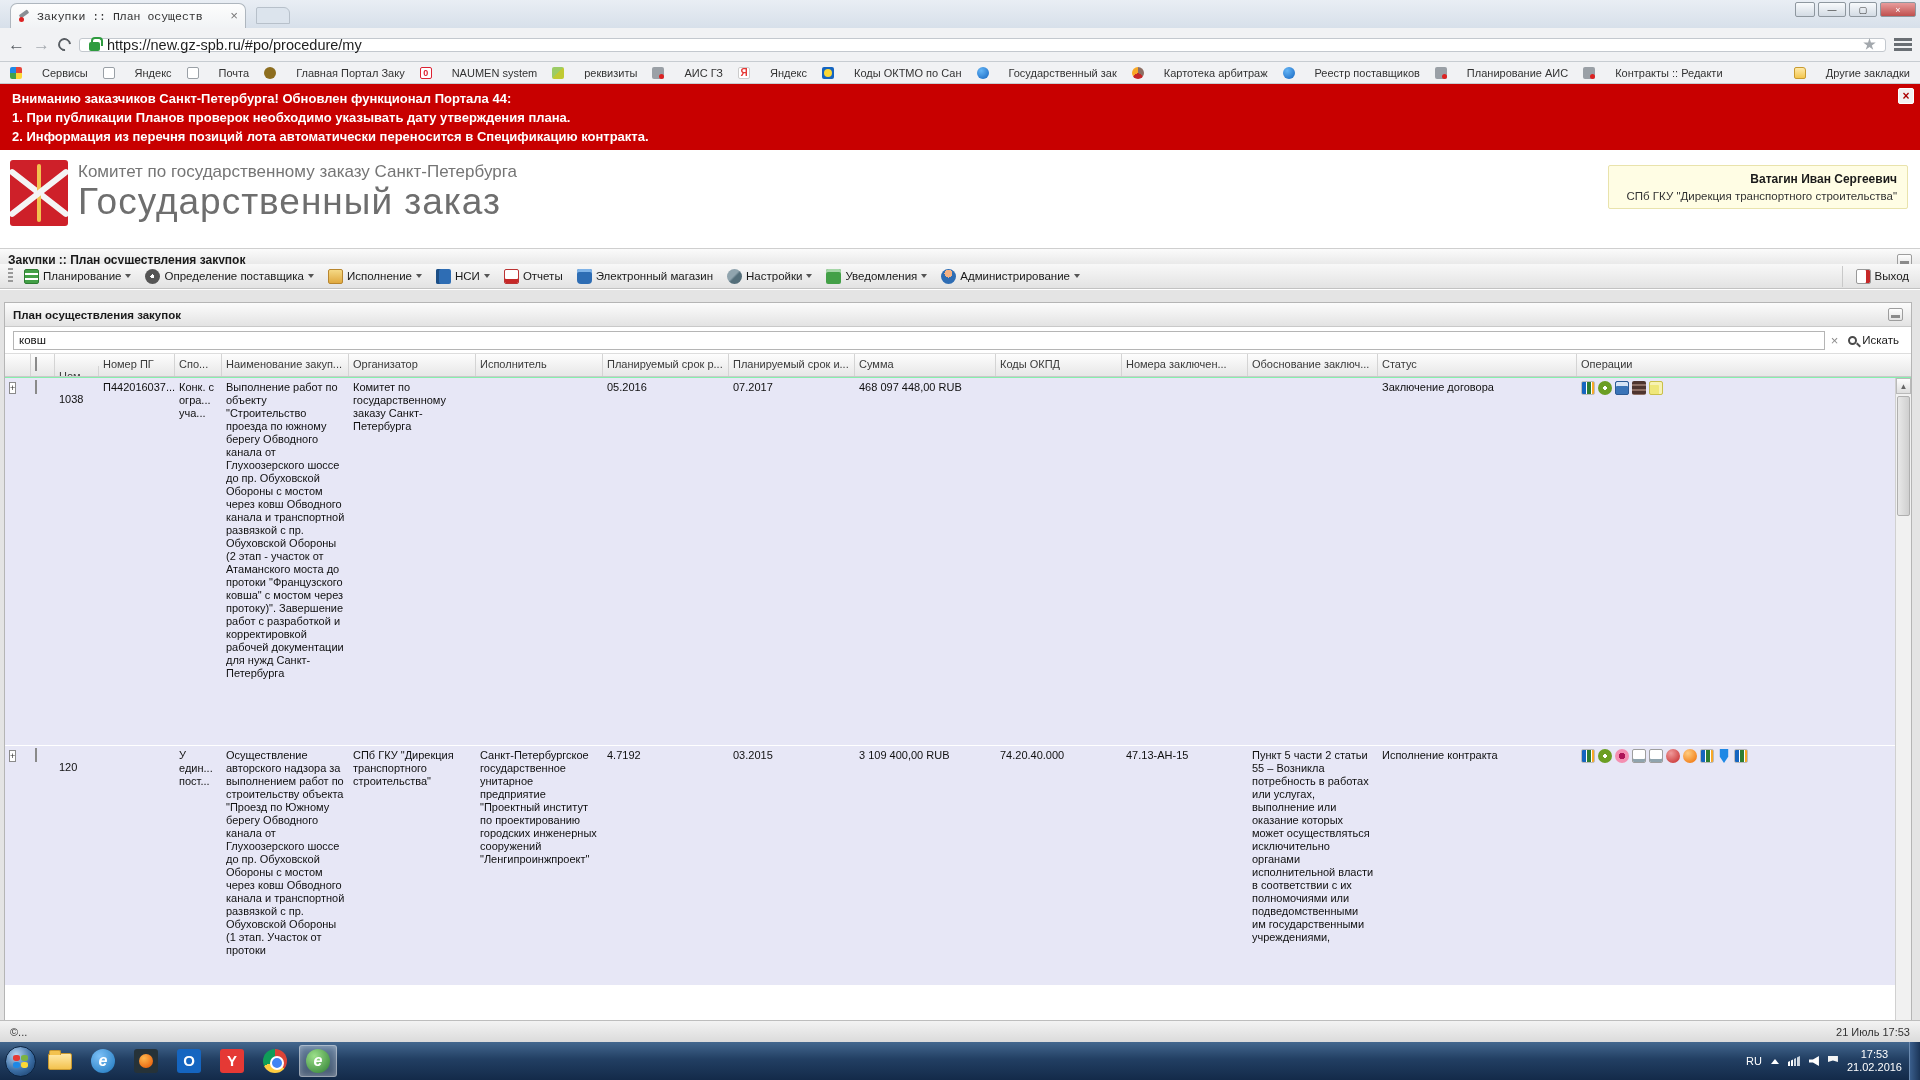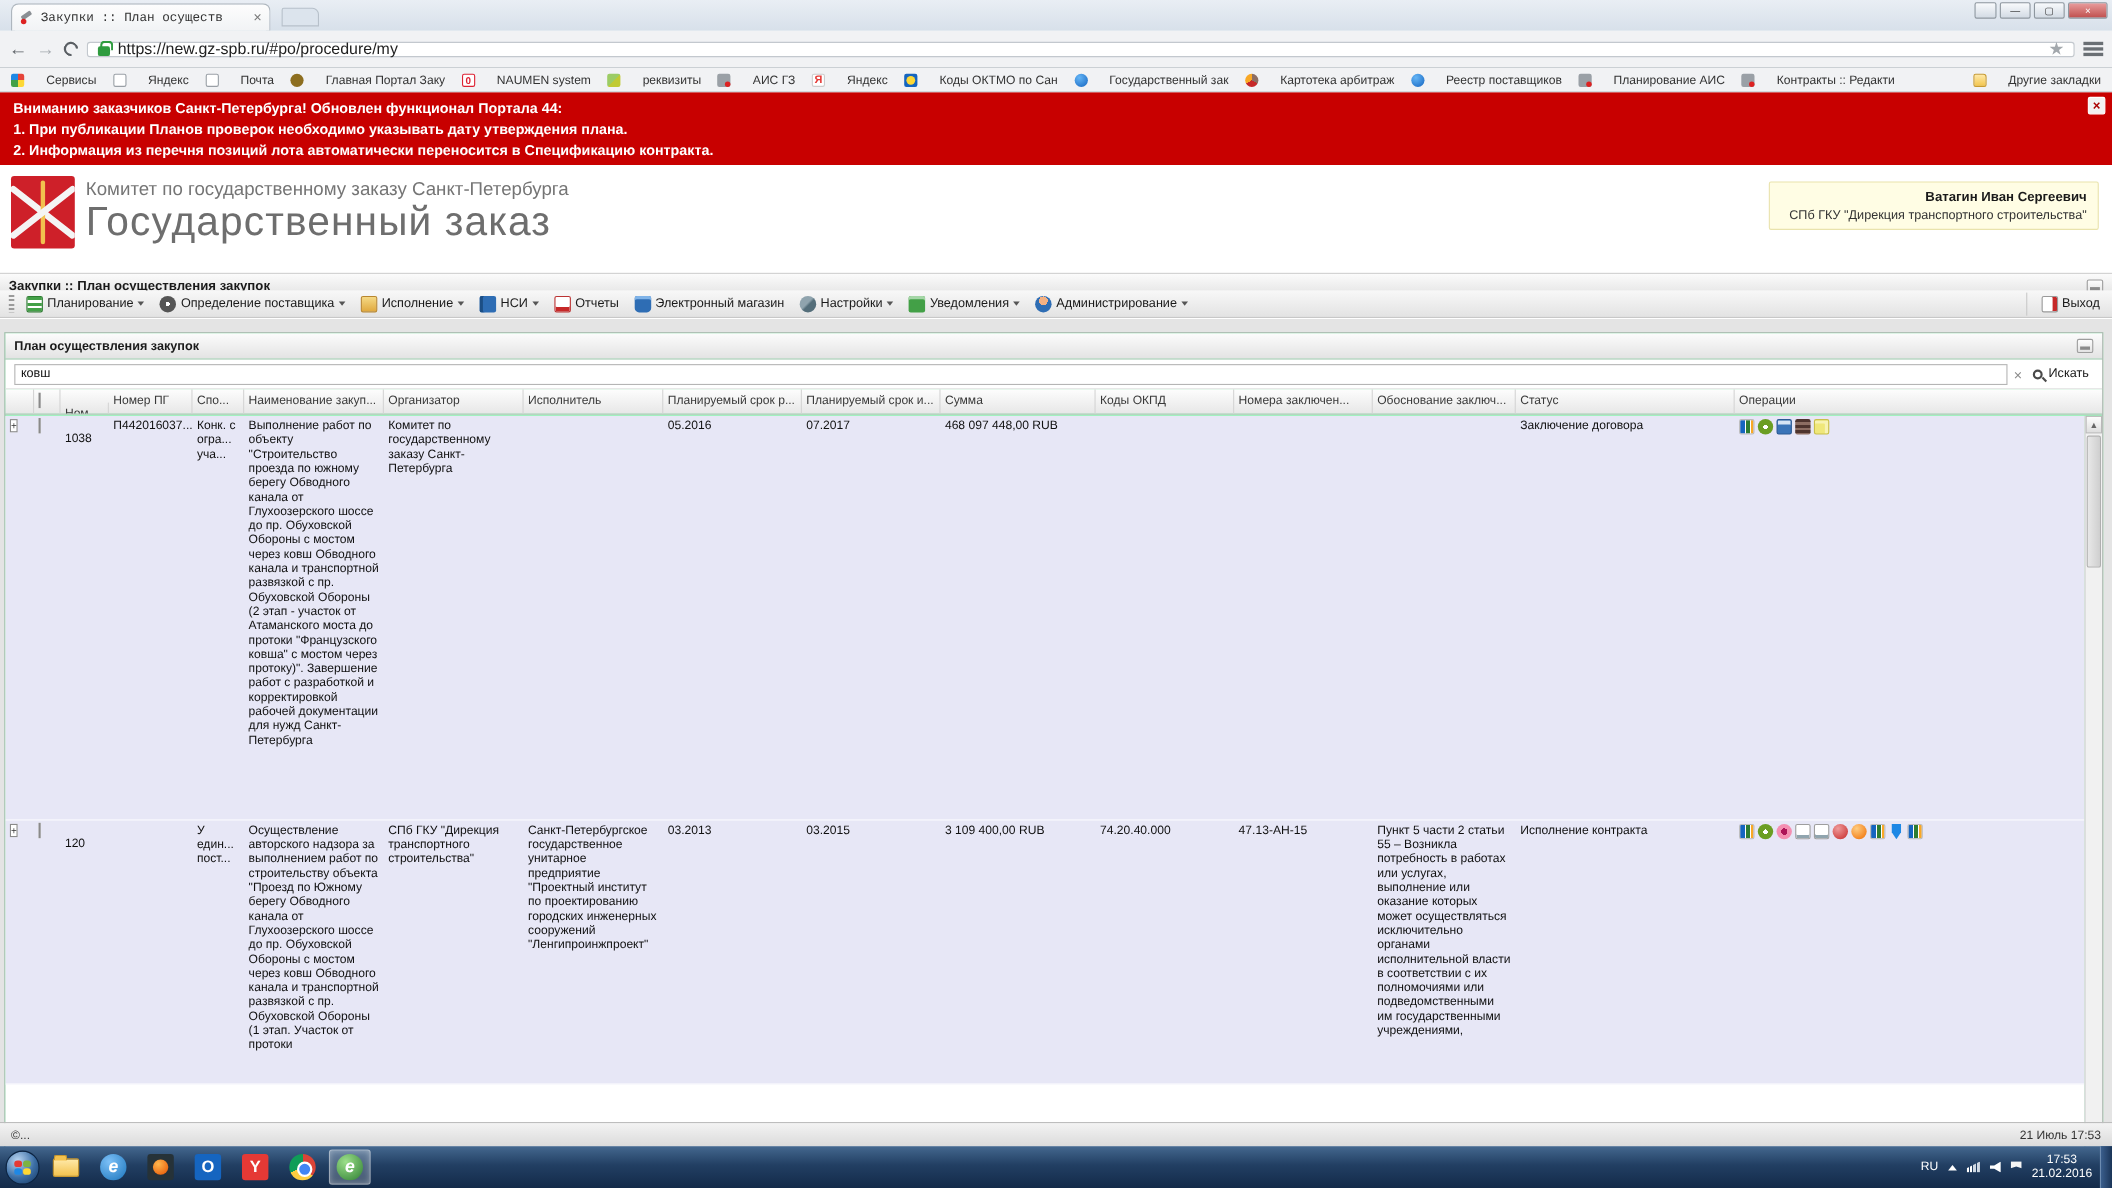--- a/index.html
+++ b/index.html
@@ -404,21 +404,21 @@
 
     <div class="grow r2">
       <div class="gc w-exp"><span class="expander">+</span></div>
       <div class="gc w-chk"><span class="cbox"></span></div>
       <div class="gc w-num">120</div>
       <div class="gc w-pg"></div>
       <div class="gc w-spo">У един... пост...</div>
       <div class="gc w-name">Осуществление авторского надзора за выполнением работ по строительству объекта "Проезд по Южному берегу Обводного канала от Глухоозерского шоссе до пр. Обуховской Обороны с мостом через ковш Обводного канала и транспортной развязкой с пр. Обуховской Обороны (1 этап. Участок от протоки</div>
       <div class="gc w-org">СПб ГКУ "Дирекция транспортного строительства"</div>
       <div class="gc w-exec">Санкт-Петербургское государственное унитарное предприятие "Проектный институт по проектированию городских инженерных сооружений "Ленгипроинжпроект"</div>
-      <div class="gc w-planr">03.2013</div>
+      <div class="gc w-planr">4.7192</div>
       <div class="gc w-plani">03.2015</div>
       <div class="gc w-sum ar">3 109 400,00 RUB</div>
       <div class="gc w-okpd ar">74.20.40.000</div>
       <div class="gc w-con ar">47.13-АН-15</div>
       <div class="gc w-just">Пункт 5 части 2 статьи 55 – Возникла потребность в работах или услугах, выполнение или оказание которых может осуществляться исключительно органами исполнительной власти в соответствии с их полномочиями или подведомственными им государственными учреждениями,</div>
       <div class="gc w-status ar">Исполнение контракта</div>
       <div class="gc w-ops"><span class="opicon op-bar-chart"></span><span class="opicon op-gear"></span><span class="opicon op-flower"></span><span class="opicon op-doc"></span><span class="opicon op-doc"></span><span class="opicon op-red-dot"></span><span class="opicon op-orange-dot"></span><span class="opicon op-bar-chart"></span><span class="opicon op-pin"></span><span class="opicon op-bar-chart"></span></div>
     </div>
   </div>
 

